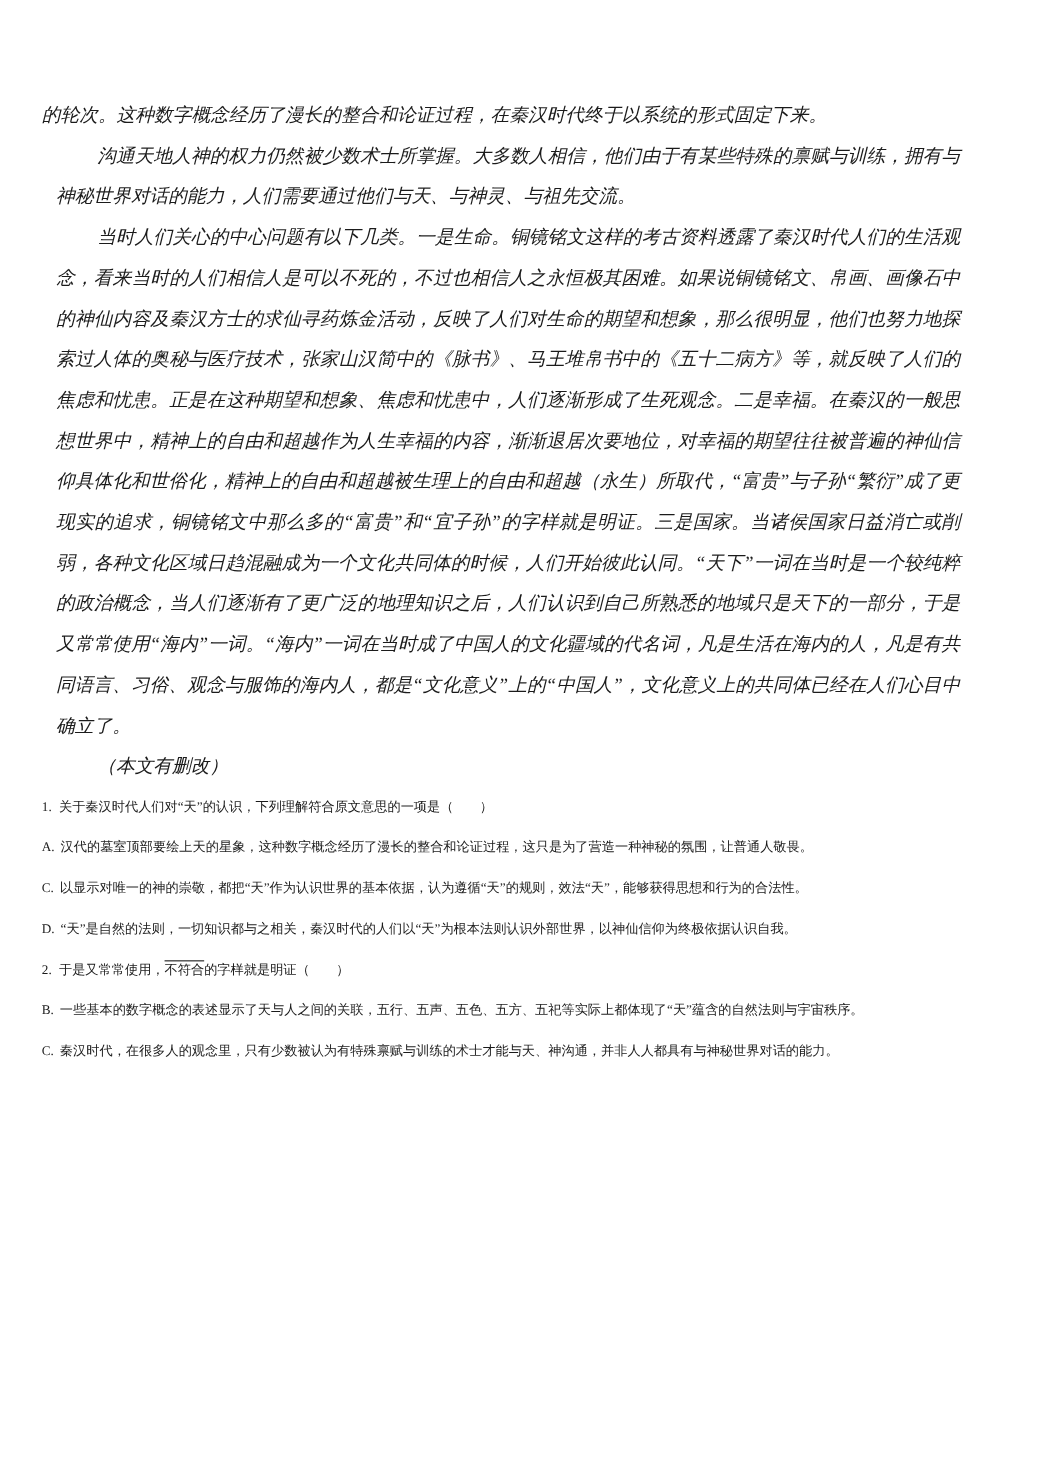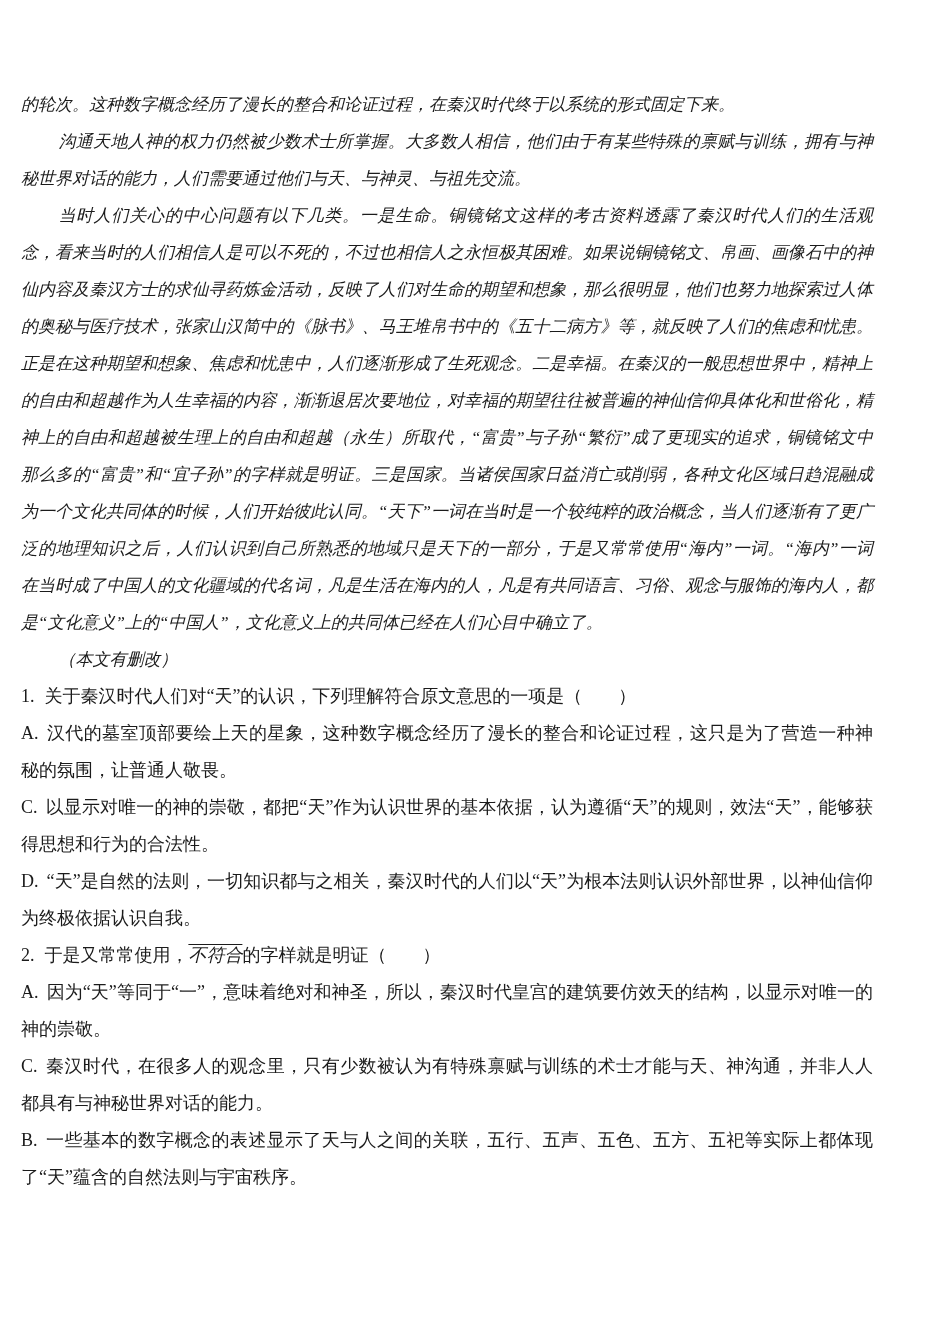--- a/index.html
+++ b/index.html
@@ -6,53 +6,53 @@
     margin: 0;
     padding: 0;
     background: #ffffff;
   }
   .page {
     position: relative;
     box-sizing: border-box;
     width: 915px;
     min-height: 1344px;
     background: #ffffff;
-    padding: 86px 42px 40px 21px;
+    padding: 86px 42px 40px 38px;
     font-family: "Liberation Serif", "DejaVu Serif", serif;
     color: #1b1b1b;
     overflow: hidden;
   }
   p {
     margin: 0;
     text-align: justify;
   }
   
   .kai {
     font-size: 17px;
     line-height: 37px;
     font-style: italic;
   }
   .indent {
     text-indent: 2.2em;
+    margin-left: 13px;
   }
   
   .q {
-    font-size: 18px;
+    font-size: 12px;
     line-height: 37px;
     font-style: normal;
   }
   .q-label {
     margin-right: 0.55em;
   }
   .opt-label {
     margin-right: 0.45em;
   }
   .emphasis-overline {
     text-decoration: overline;
-    font-style: italic;
   }
 </style>
 </head>
 <body>
 
 <div class="page">
 
   <p class="kai">的轮次。这种数字概念经历了漫长的整合和论证过程，在秦汉时代终于以系统的形式固定下来。</p>
 
   <p class="kai indent">沟通天地人神的权力仍然被少数术士所掌握。大多数人相信，他们由于有某些特殊的禀赋与训练，拥有与神秘世界对话的能力，人们需要通过他们与天、与神灵、与祖先交流。</p>
@@ -71,22 +71,19 @@
     <span class="opt-label">C.</span><span>以显示对唯一的神的崇敬，都把“天”作为认识世界的基本依据，认为遵循“天”的规则，效法“天”，能够获得思想和行为的合法性。</span>
   </p>
   <p class="q">
     <span class="opt-label">D.</span><span>“天”是自然的法则，一切知识都与之相关，秦汉时代的人们以“天”为根本法则认识外部世界，以神仙信仰为终极依据认识自我。</span>
   </p>
 
   <p class="q">
     <span class="q-label">2.</span><span>于是又常常使用，</span><span class="emphasis-overline">不符合</span><span>的字样就是明证（　　）</span>
   </p>
   <p class="q">
-    <span class="opt-label">A.</span><span>因为“天”等同于“一”，意味着绝对和神圣，所以，秦汉时代皇宫的建筑要仿效天的结构，以显示对唯一的神的崇敬。</span>
+    <span class="opt-label">B.</span><span>一些基本的数字概念的表述显示了天与人之间的关联，五行、五声、五色、五方、五祀等实际上都体现了“天”蕴含的自然法则与宇宙秩序。</span>
   </p>
   <p class="q">
     <span class="opt-label">C.</span><span>秦汉时代，在很多人的观念里，只有少数被认为有特殊禀赋与训练的术士才能与天、神沟通，并非人人都具有与神秘世界对话的能力。</span>
-  </p>
-  <p class="q">
-    <span class="opt-label">B.</span><span>一些基本的数字概念的表述显示了天与人之间的关联，五行、五声、五色、五方、五祀等实际上都体现了“天”蕴含的自然法则与宇宙秩序。</span>
   </p>
 
 </div>
 
 </body></html>

